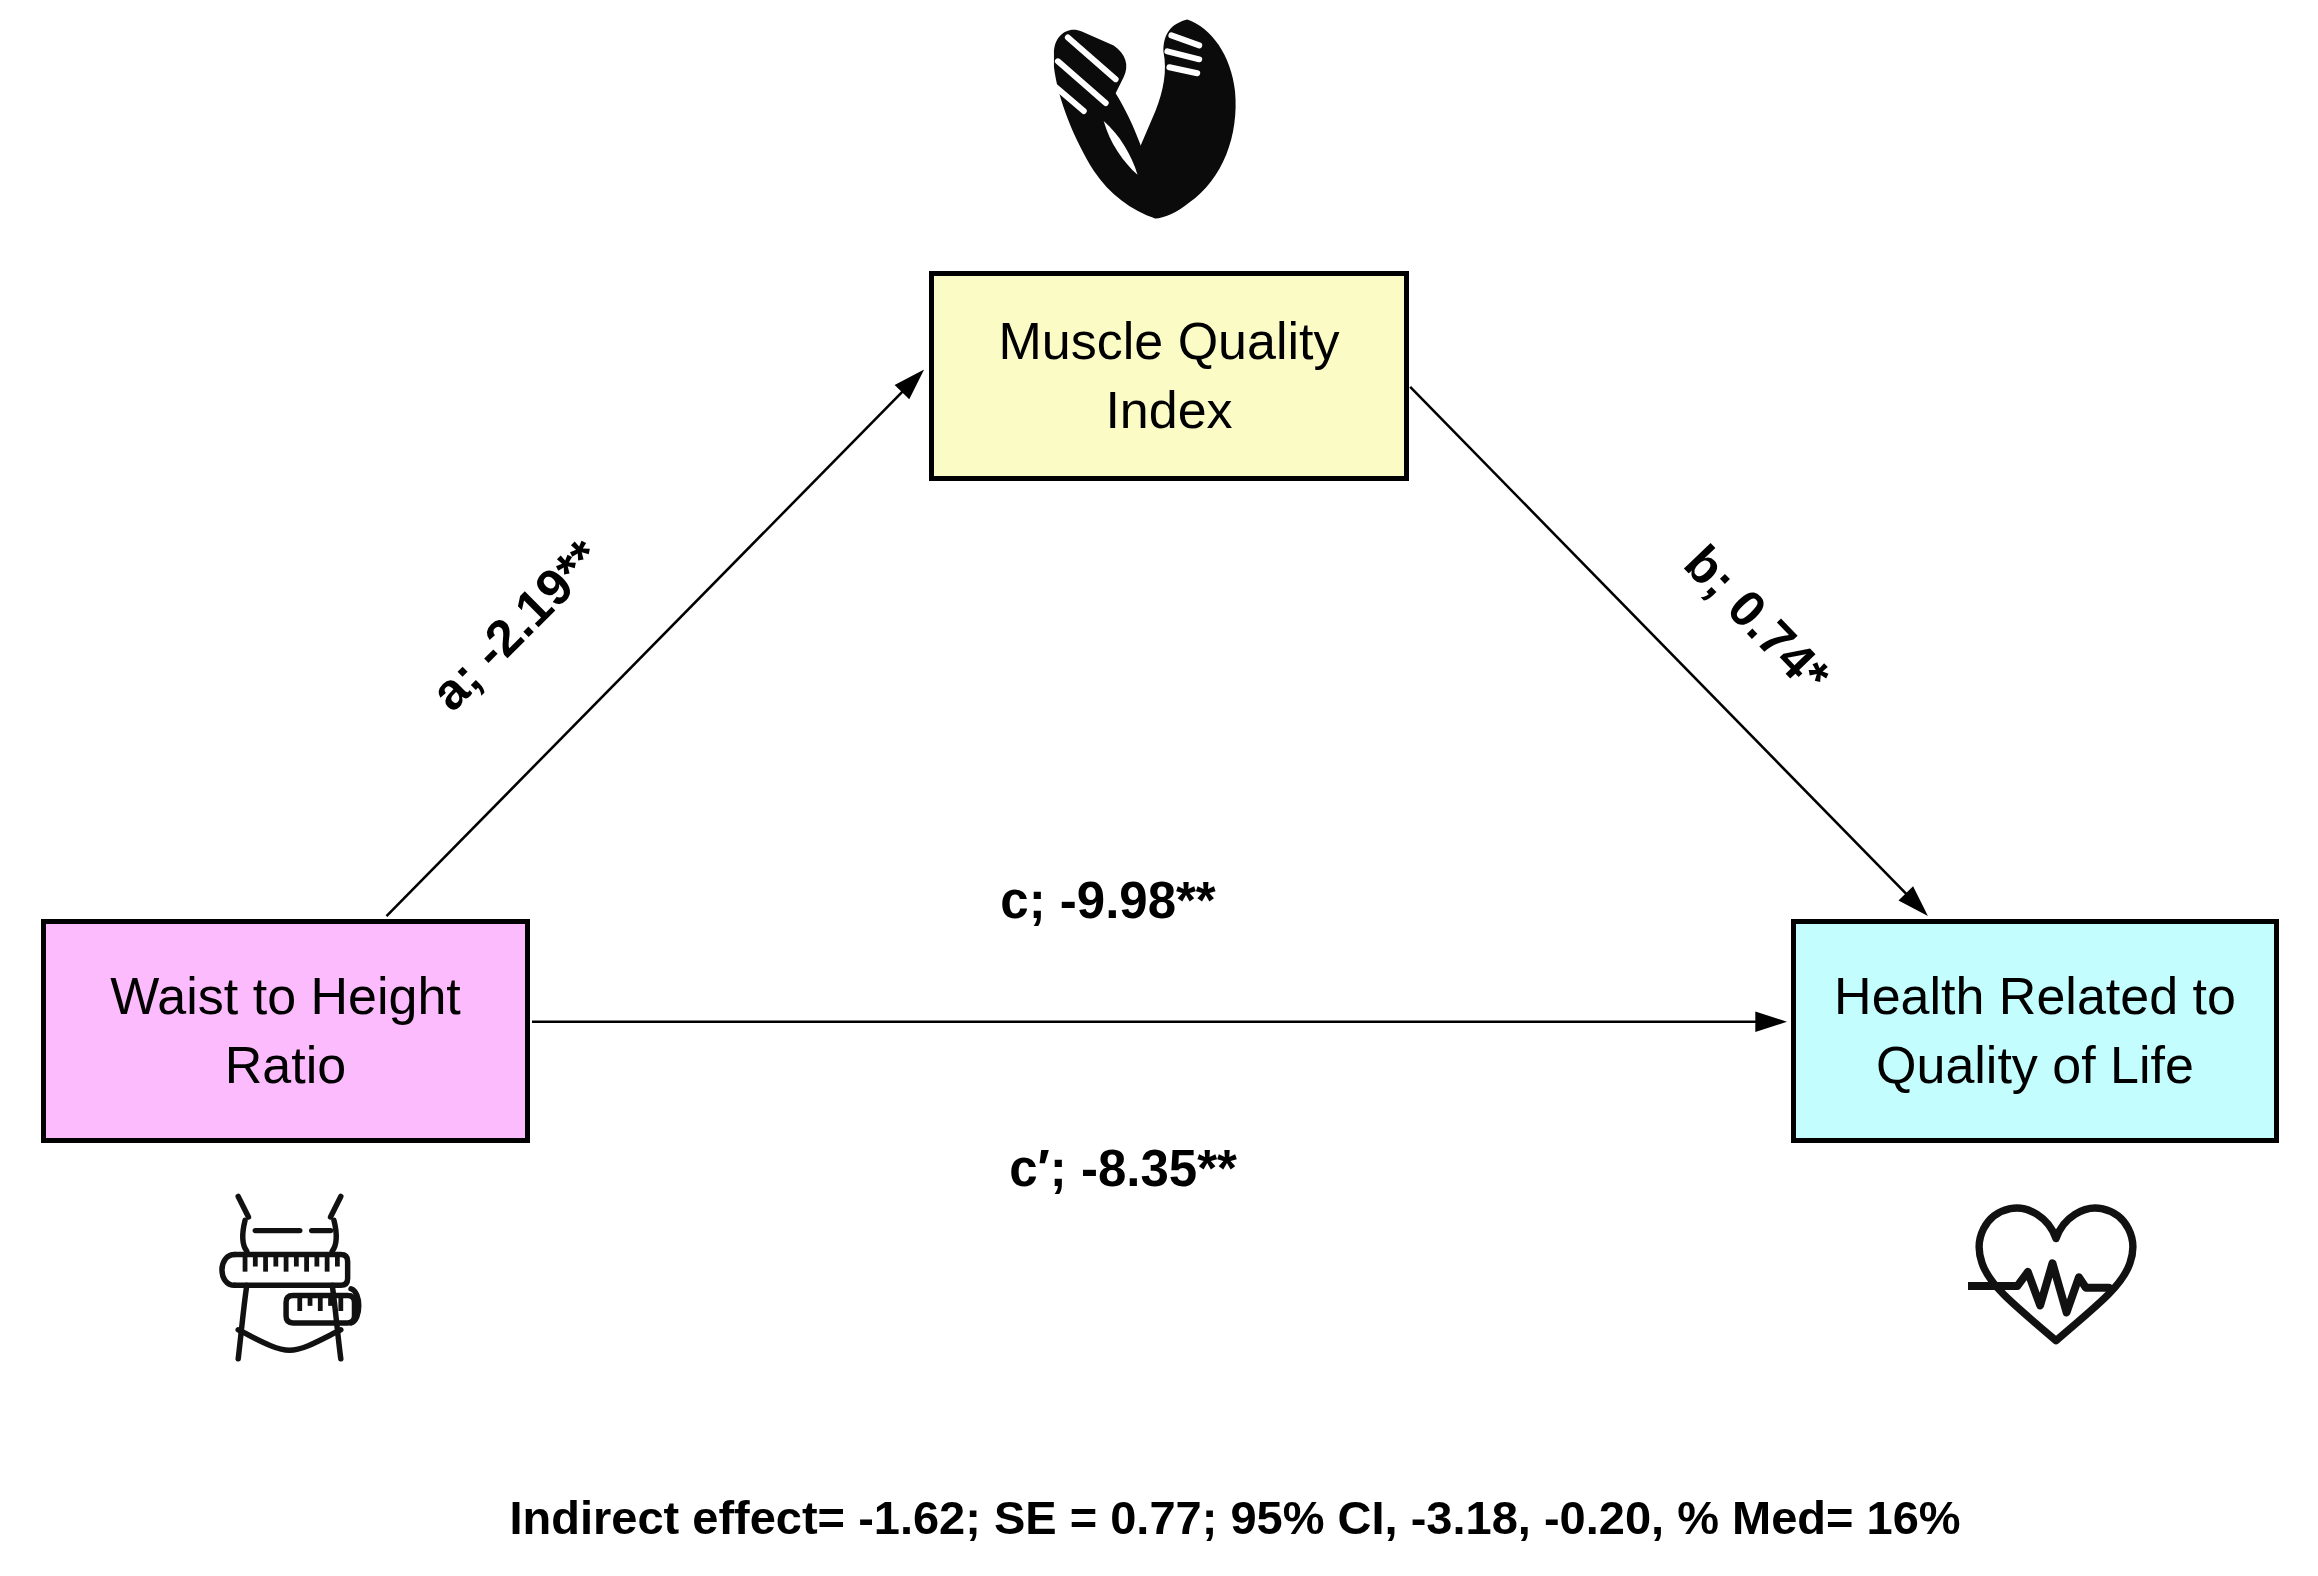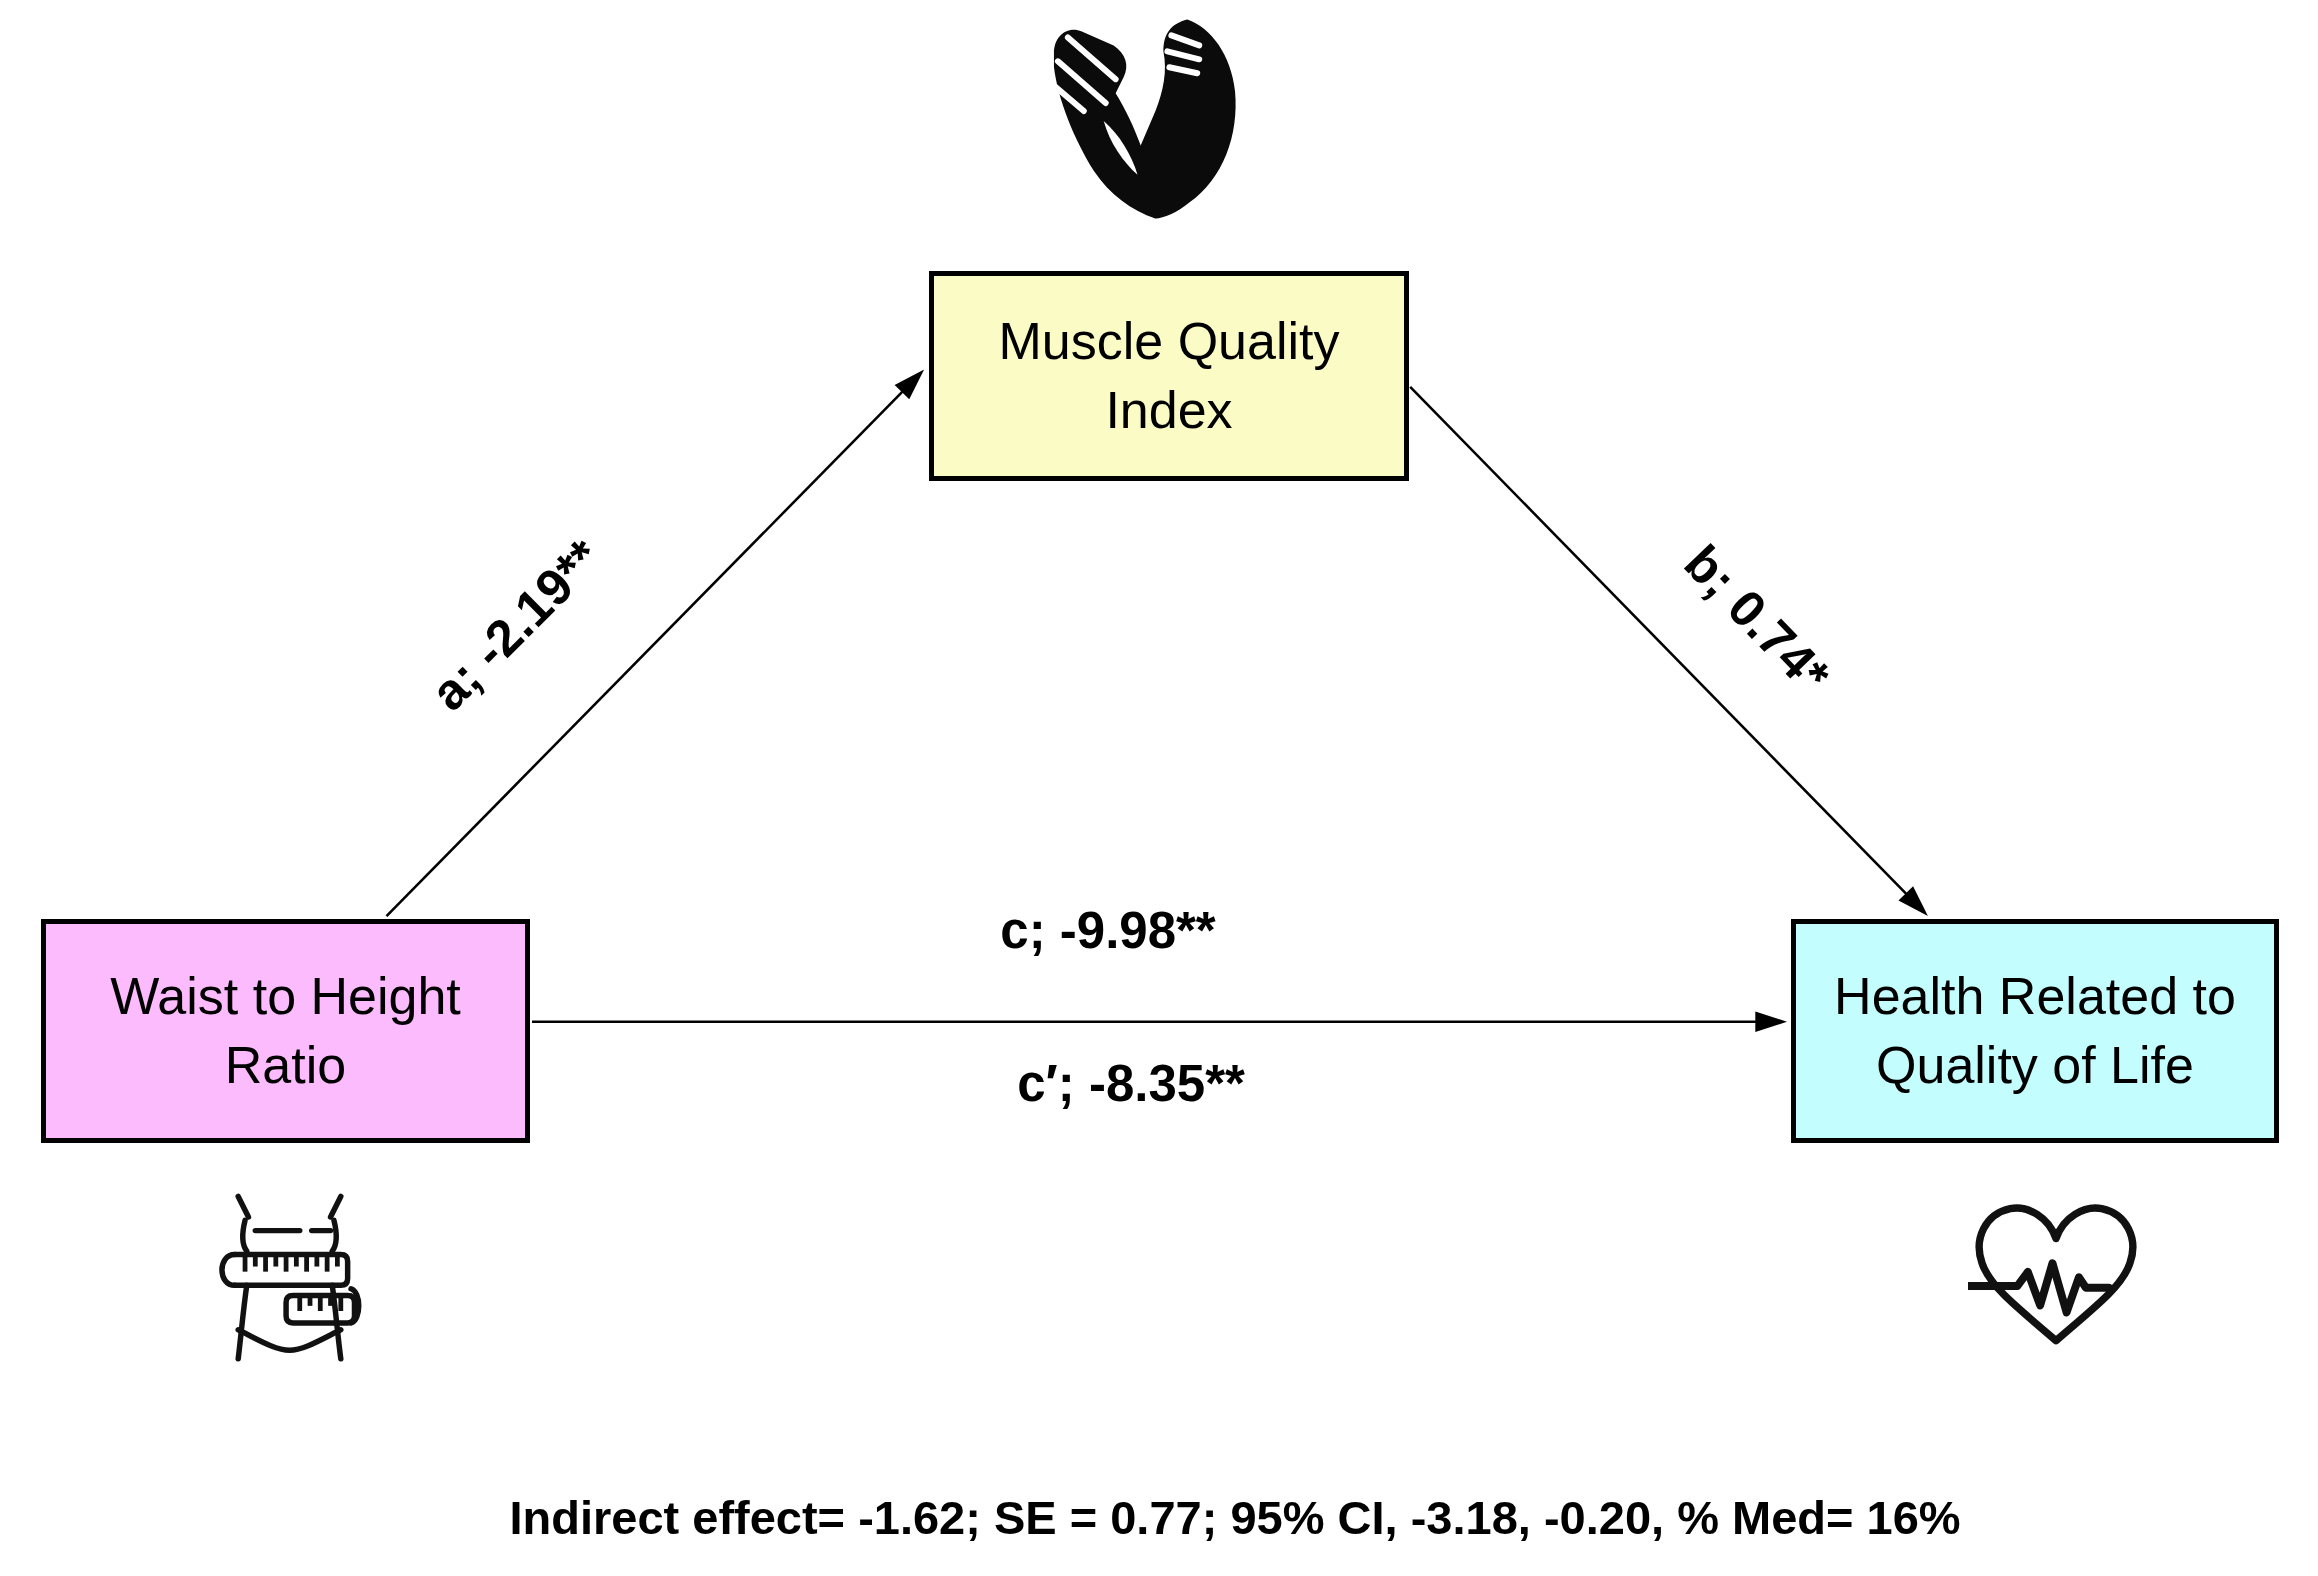--- a/index.html
+++ b/index.html
@@ -30,22 +30,22 @@
   .path-label{
     position:absolute;
     font-size:51px;
     font-weight:700;
     color:#000;
     white-space:nowrap;
     transform:translate(-50%,-50%);
   }
   #label-a{left:516px;top:625px;transform:translate(-50%,-50%) rotate(-45deg);}
   #label-b{left:1757px;top:619px;transform:translate(-50%,-50%) rotate(46deg);}
-  #label-c{left:1108px;top:930px;}
-  #label-cprime{left:1123px;top:1083px;margin-left:8px;}
+  #label-c{left:1108px;top:900px;}
+  #label-cprime{left:1123px;top:1168px;}
   .icon{position:absolute;}
   #icon-muscle{left:1044px;top:10.2px;width:199px;height:222px;}
   #icon-waist{left:204px;top:1189px;width:171px;height:179px;}
   #icon-heart{left:1968px;top:1195px;width:176px;height:161px;}
   #arrow-layer{position:absolute;left:0;top:0;width:2319px;height:1576px;}
   #note{
     position:absolute;
     left:1235px;top:1491px;
     transform:translateX(-50%);
     font-size:47px;line-height:1.15;

